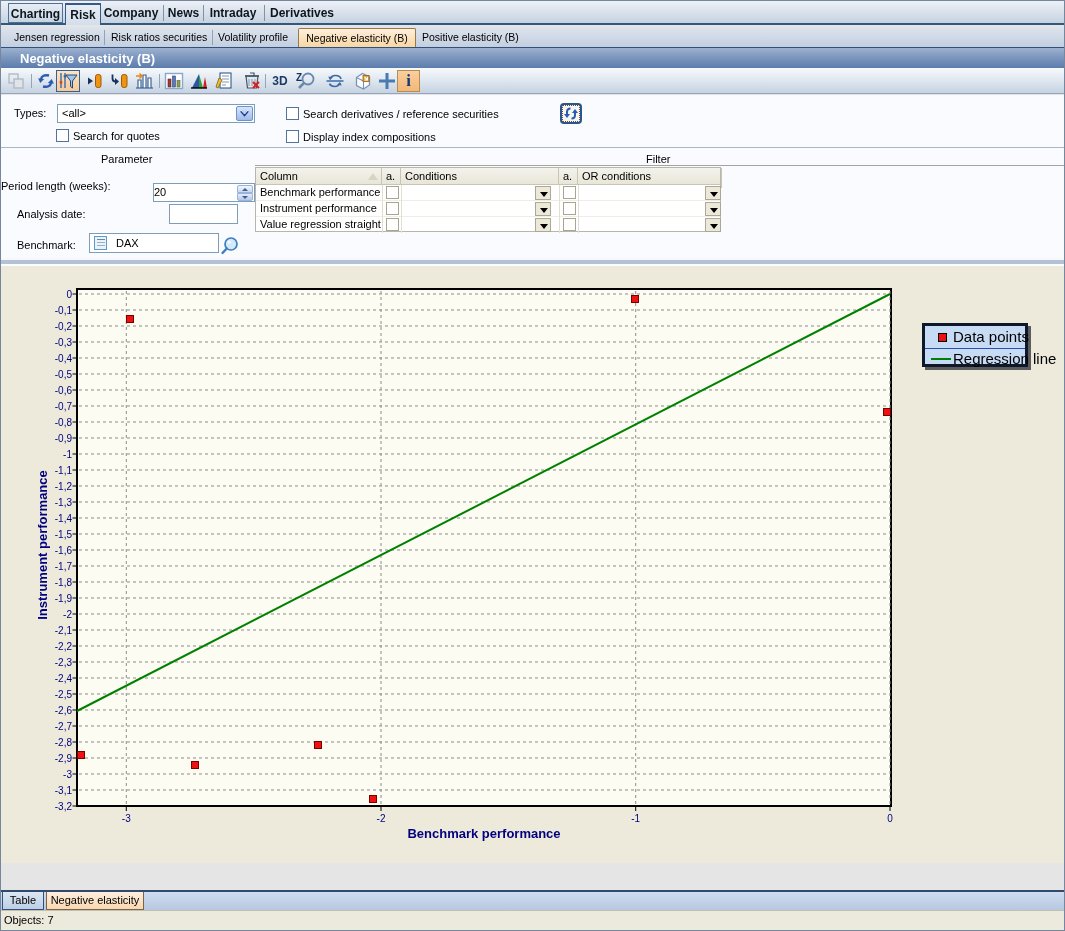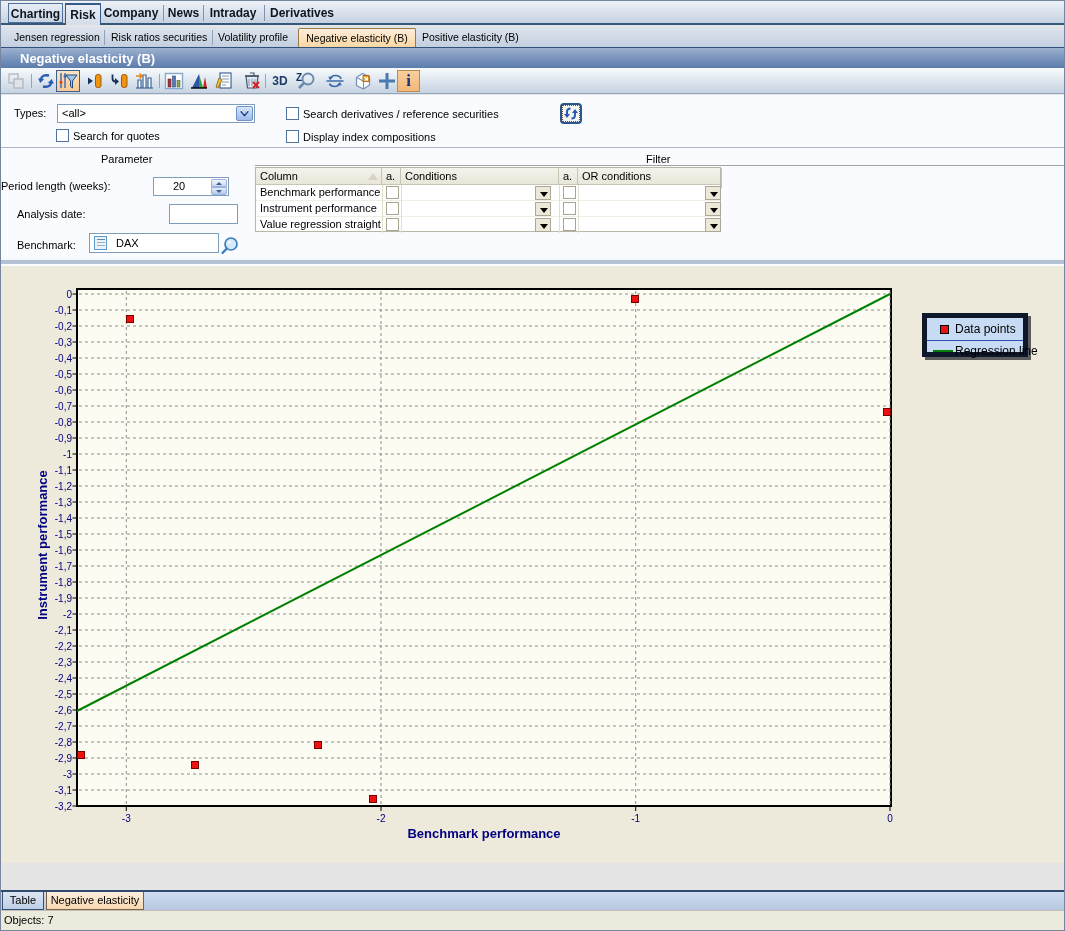--- a/index.html
+++ b/index.html
@@ -22,21 +22,21 @@
 .tbsep{position:absolute;top:6px;width:1px;height:14px;background:#93a5ba;}
 .tbsel{position:absolute;top:2px;width:24px;height:22px;background:linear-gradient(#fbe3c4,#f6c995);border:1px solid #3b5e8d;}
 
 #formarea{left:0;top:94px;width:1063px;height:163px;background:#f9fbfe;}
 .lbl{position:absolute;font-size:11px;color:#000;}
 .cb{position:absolute;width:13px;height:13px;background:#fff;border:1px solid #52749c;}
 .tbox{position:absolute;background:#fff;border:1px solid #7f9db9;}
 
 #chartarea{left:0;top:257px;width:1063px;height:605px;background:#edeadb;}
 
-#legend{left:921px;top:312px;width:106px;height:44px;white-space:nowrap;background:#c8dbf5;border:5px solid #0f172a;box-shadow:3px 3px 0 #5c5c5c;font-size:12px;color:#000;}
+#legend{left:921px;top:322px;width:106px;height:44px;white-space:nowrap;background:#c8dbf5;border:3px solid #0f172a;box-shadow:3px 3px 0 #5c5c5c;font-size:15px;color:#000;}
 
 #strip{left:0;top:862px;width:1063px;height:27px;background:#dfe1e5;border-top:1px solid #a3aab4;}
 #btabs{left:0;top:889px;width:1063px;height:20px;background:linear-gradient(#cfdcf0,#b6c8e0);border-top:2px solid #2f4a6e;}
 .bt{position:absolute;top:0;height:18px;font-size:11px;line-height:17px;text-align:center;border:1px solid #33507a;border-top:none;}
 #status{left:0;top:909px;width:1063px;height:21px;background:#eceadd;border-top:1px solid #c2c0b2;border-bottom:1px solid #5a6a85;font-size:11px;line-height:19px;padding-left:3px;}
 </style></head><body>
 <div id="win">
   <div class="abs" id="row1">
     <div class="t1 t1box" style="left:7px;width:55px;">Charting</div>
     <div class="t1 t1sel" style="left:64px;width:36px;">Risk</div>
@@ -166,21 +166,21 @@
           <path d="M8.5 3.5c-2.5 0-3.5 1.5-3.5 3.5v2" fill="none" stroke="#2a5ab2" stroke-width="2"></path>
           <path d="M2 9h6l-3 4z" fill="#2a5ab2"></path>
           <path d="M9.5 13.5c2.5 0 3.5-1.5 3.5-3.5V8" fill="none" stroke="#2a5ab2" stroke-width="2"></path>
           <path d="M10 8h6l-3-4z" fill="#2a5ab2"></path>
         </svg>
       </div>
     <div class="abs" style="left:0;top:52px;width:1063px;height:1px;background:#aab6c4;"></div>
 
     <div class="lbl" style="left:100px;top:58px;text-align:center;">Parameter</div>
     <div class="lbl" style="left:0;top:85px;">Period length (weeks):</div>
-    <div class="tbox" style="left:152px;top:82px;width:76px;height:19px;font-size:11px;line-height:17px;padding-left:19px;">20<span style="position:absolute;right:1px;top:1px;width:16px;height:8px;background:linear-gradient(#f2f6fd,#c8d7f0);border:1px solid #9ab2dc;border-radius:2px 2px 0 0;">
+    <div class="tbox" style="left:152px;top:88px;width:102px;height:19px;font-size:11px;line-height:17px;padding-left:0;">20<span style="position:absolute;right:1px;top:1px;width:16px;height:8px;background:linear-gradient(#f2f6fd,#c8d7f0);border:1px solid #9ab2dc;border-radius:2px 2px 0 0;">
           <span style="position:absolute;left:4px;top:2px;width:0;height:0;border-left:3.2px solid transparent;border-right:3.2px solid transparent;border-bottom:3.8px solid #3c5f94;"></span>
         </span><span style="position:absolute;right:1px;top:9px;width:16px;height:8px;background:linear-gradient(#e4ecf9,#b4c8ea);border:1px solid #9ab2dc;border-radius:0 0 2px 2px;">
           <span style="position:absolute;left:4px;top:2px;width:0;height:0;border-left:3.2px solid transparent;border-right:3.2px solid transparent;border-top:3.8px solid #3c5f94;"></span>
         </span></div>
     <div class="lbl" style="left:16px;top:113px;">Analysis date:</div>
     <div class="tbox" style="left:168px;top:109px;width:69px;height:20px;"></div>
     <div class="lbl" style="left:16px;top:144px;">Benchmark:</div>
     <div class="tbox" style="left:88px;top:138px;width:130px;height:20px;font-size:11px;line-height:18px;padding-left:26px;">DAX<span style="position:absolute;left:4px;top:2px;width:13px;height:14px;background:#eaf2fa;border:1px solid #5a9ace;">
           <span style="position:absolute;left:2px;top:2px;width:8px;height:1px;background:#6a87a8;"></span>
           <span style="position:absolute;left:2px;top:5px;width:8px;height:1px;background:#9ab0c4;"></span>

